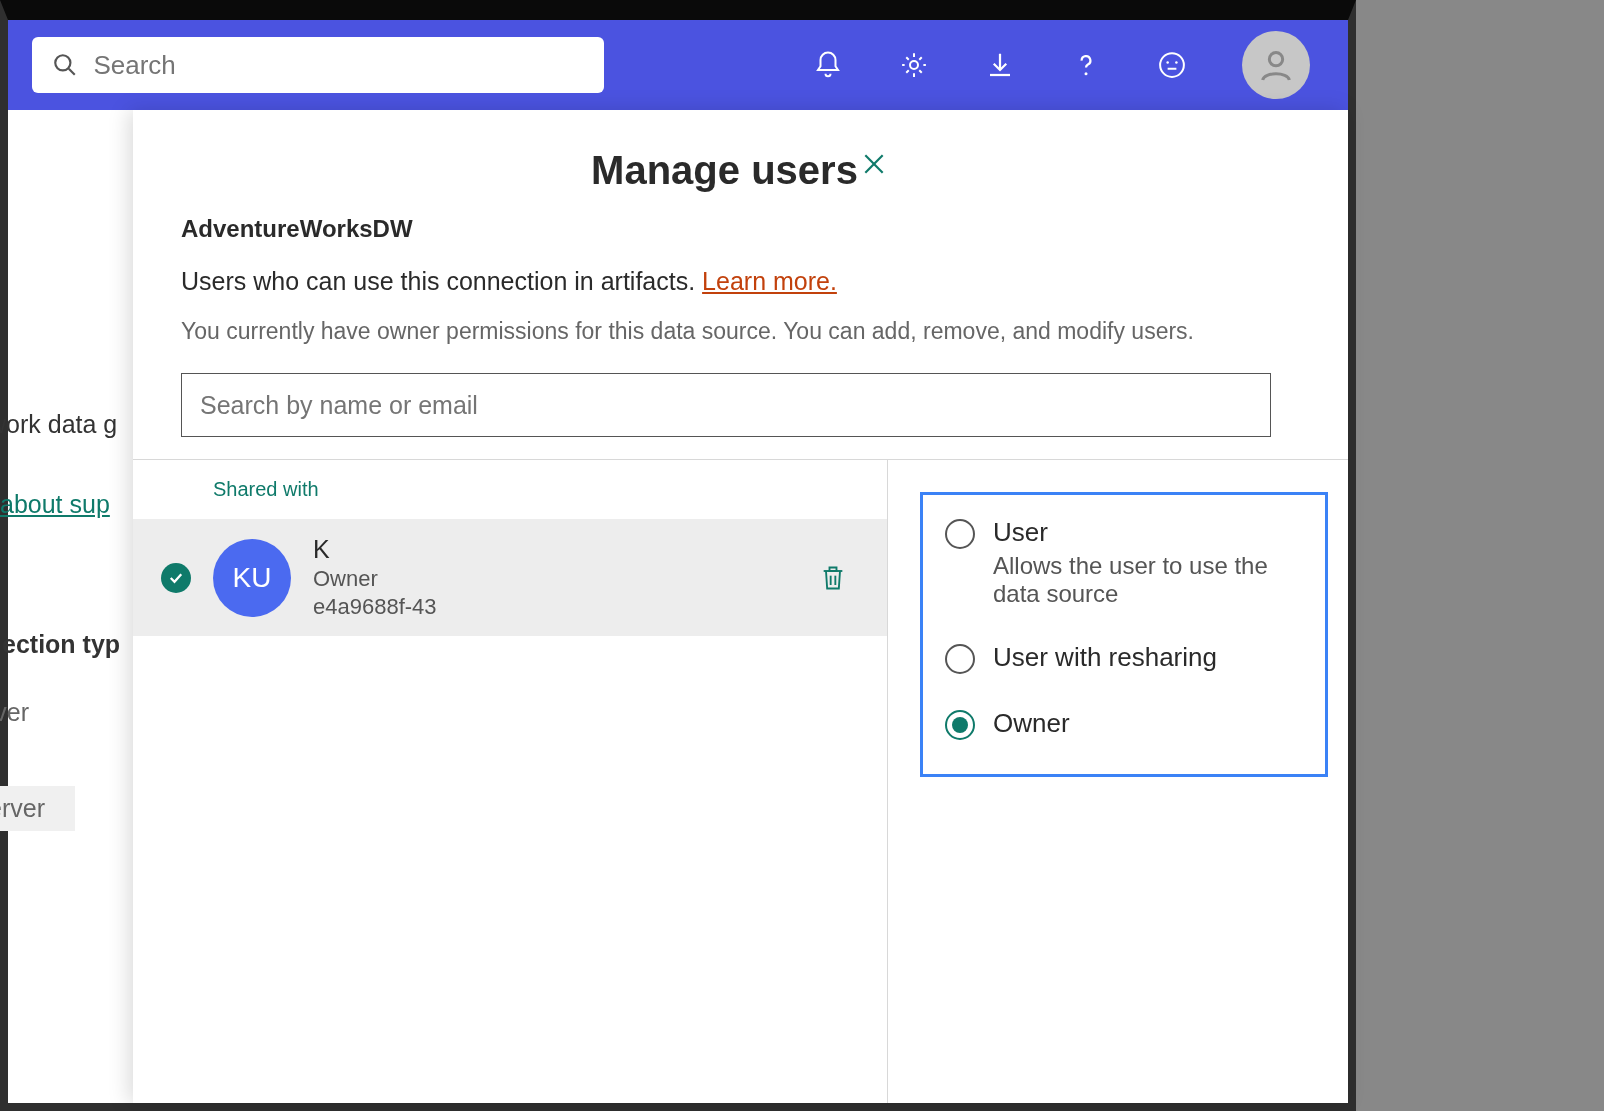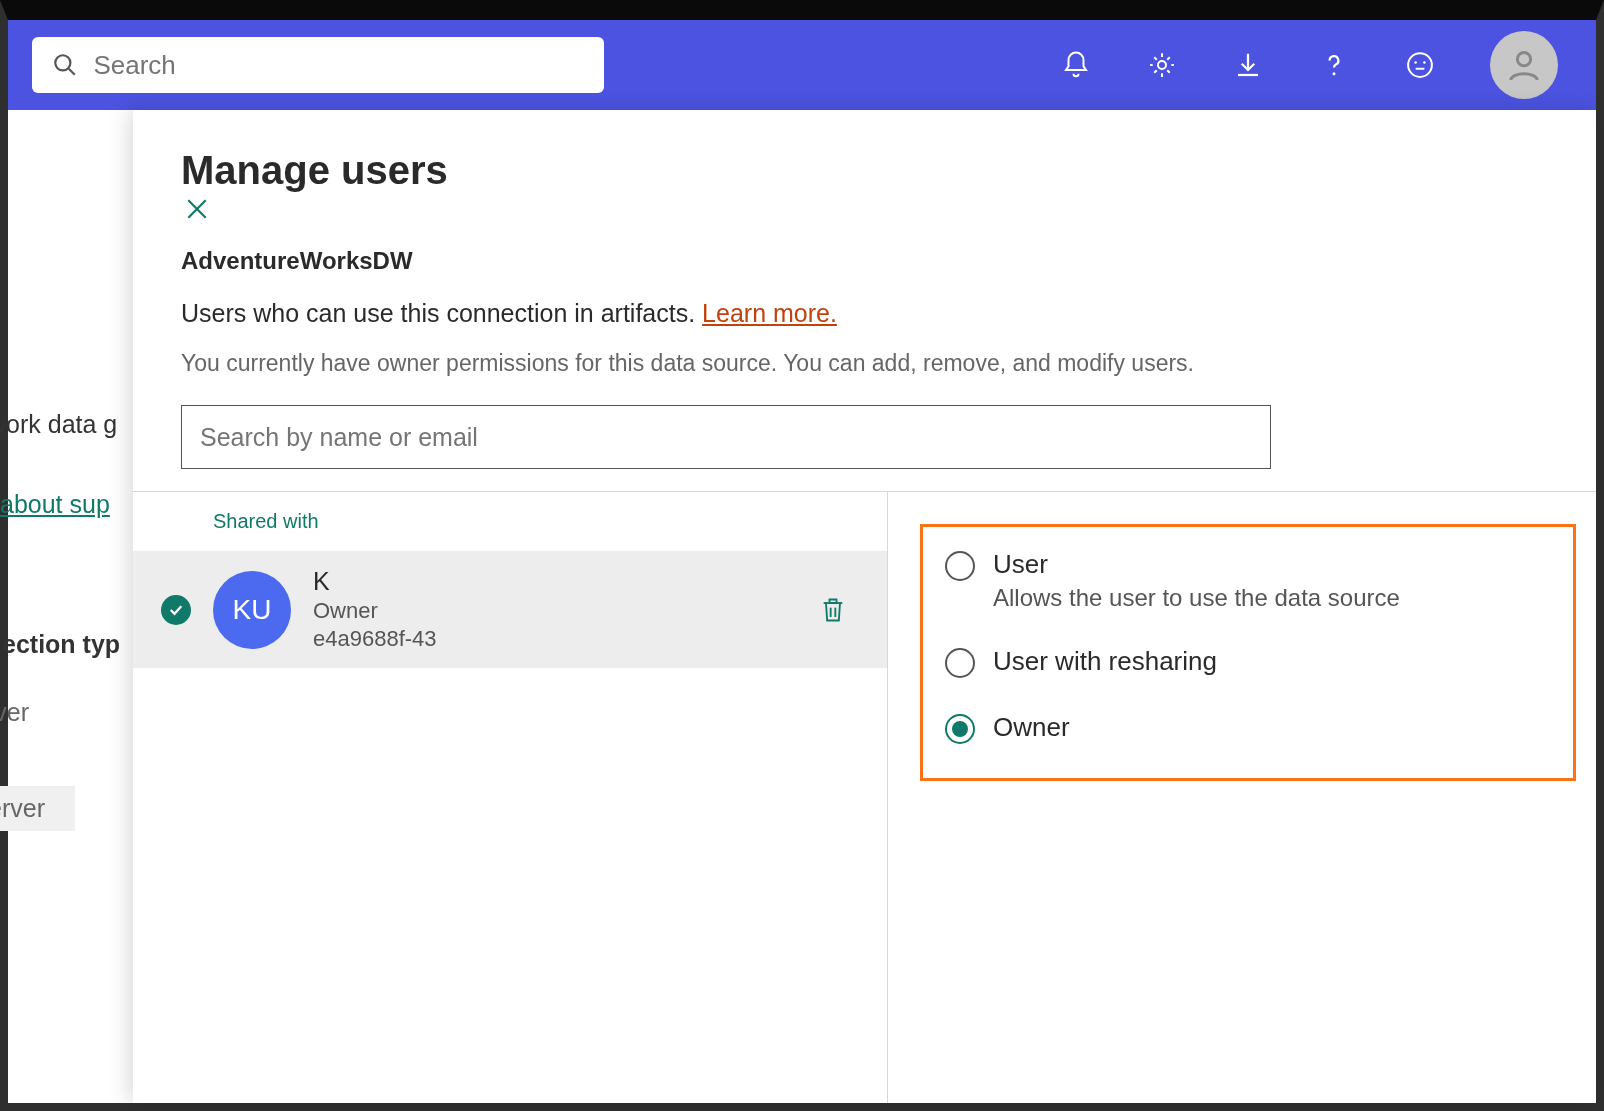--- a/index.html
+++ b/index.html
@@ -8,21 +8,21 @@
     background: #888;
     width: 1604px;
     height: 1111px;
     position: relative;
     overflow: hidden;
     transform-origin: top left;
   }
   .frame {
     position: absolute;
     left: 0; top: 0;
-    width: 1604px; height: 1111px;
+    width: 1356px; height: 1111px;
     background: #fff;
     border: 8px solid #2f2f2f;
     border-top: 20px solid #0a0a0a;
   }
   .topbar {
     background: #4b53e0;
     height: 90px;
     display: flex;
     align-items: center;
     padding: 0 24px;
@@ -72,21 +72,21 @@
   .panel {
     position: absolute;
     left: 125px; top: 0;
     right: 0; bottom: 0;
     background: #fff;
     box-shadow: -4px 0 20px rgba(0,0,0,0.15);
     padding: 38px 48px 0 48px;
     display: flex;
     flex-direction: column;
   }
-  .panel-head { display:flex; align-items:flex-start; justify-content:center;flex-direction:column; }
+  .panel-head { display:flex; align-items:flex-start; justify-content:center; }
   .panel-title { font-size: 40px; font-weight: 700; color: #2a2a2a; }
   .close-btn { width:32px; height:32px; display:flex; align-items:center; justify-content:center; color:#0f7a6a; cursor:pointer; }
   .panel-sub { font-size: 24px; font-weight: 700; color: #2a2a2a; margin-top: 22px; }
   .panel-desc { font-size: 25px; color: #2a2a2a; margin-top: 24px; }
   .panel-desc a { color:#c2410c; text-decoration: underline; }
   .panel-note { font-size: 23px; color:#666; margin-top: 22px; }
   .user-search {
     margin-top: 28px;
     width: 1090px;
     height: 64px;
@@ -133,21 +133,21 @@
   .u-name { font-size: 25px; color:#2a2a2a; }
   .u-role { font-size: 22px; color:#555; }
   .u-id   { font-size: 22px; color:#555; }
   .del-btn { width:32px; height:32px; display:flex; align-items:center; justify-content:center; color:#0f7a6a; cursor:pointer; margin-right: 14px;}
 
   .right-col {
     flex: 1;
     padding: 32px 20px 0 32px;
   }
   .roles-box {
-    border: 3px solid #f97316;
+    border: 3px solid #3b82f6;
     padding: 22px 24px 34px 22px;
   }
   .role-opt {
     display:flex; gap: 18px;
     margin-bottom: 34px;
     cursor:pointer;
   }
   .role-opt:last-child { margin-bottom: 0; }
   .radio {
     width: 30px; height: 30px; border: 2.5px solid #555; border-radius:50%;

